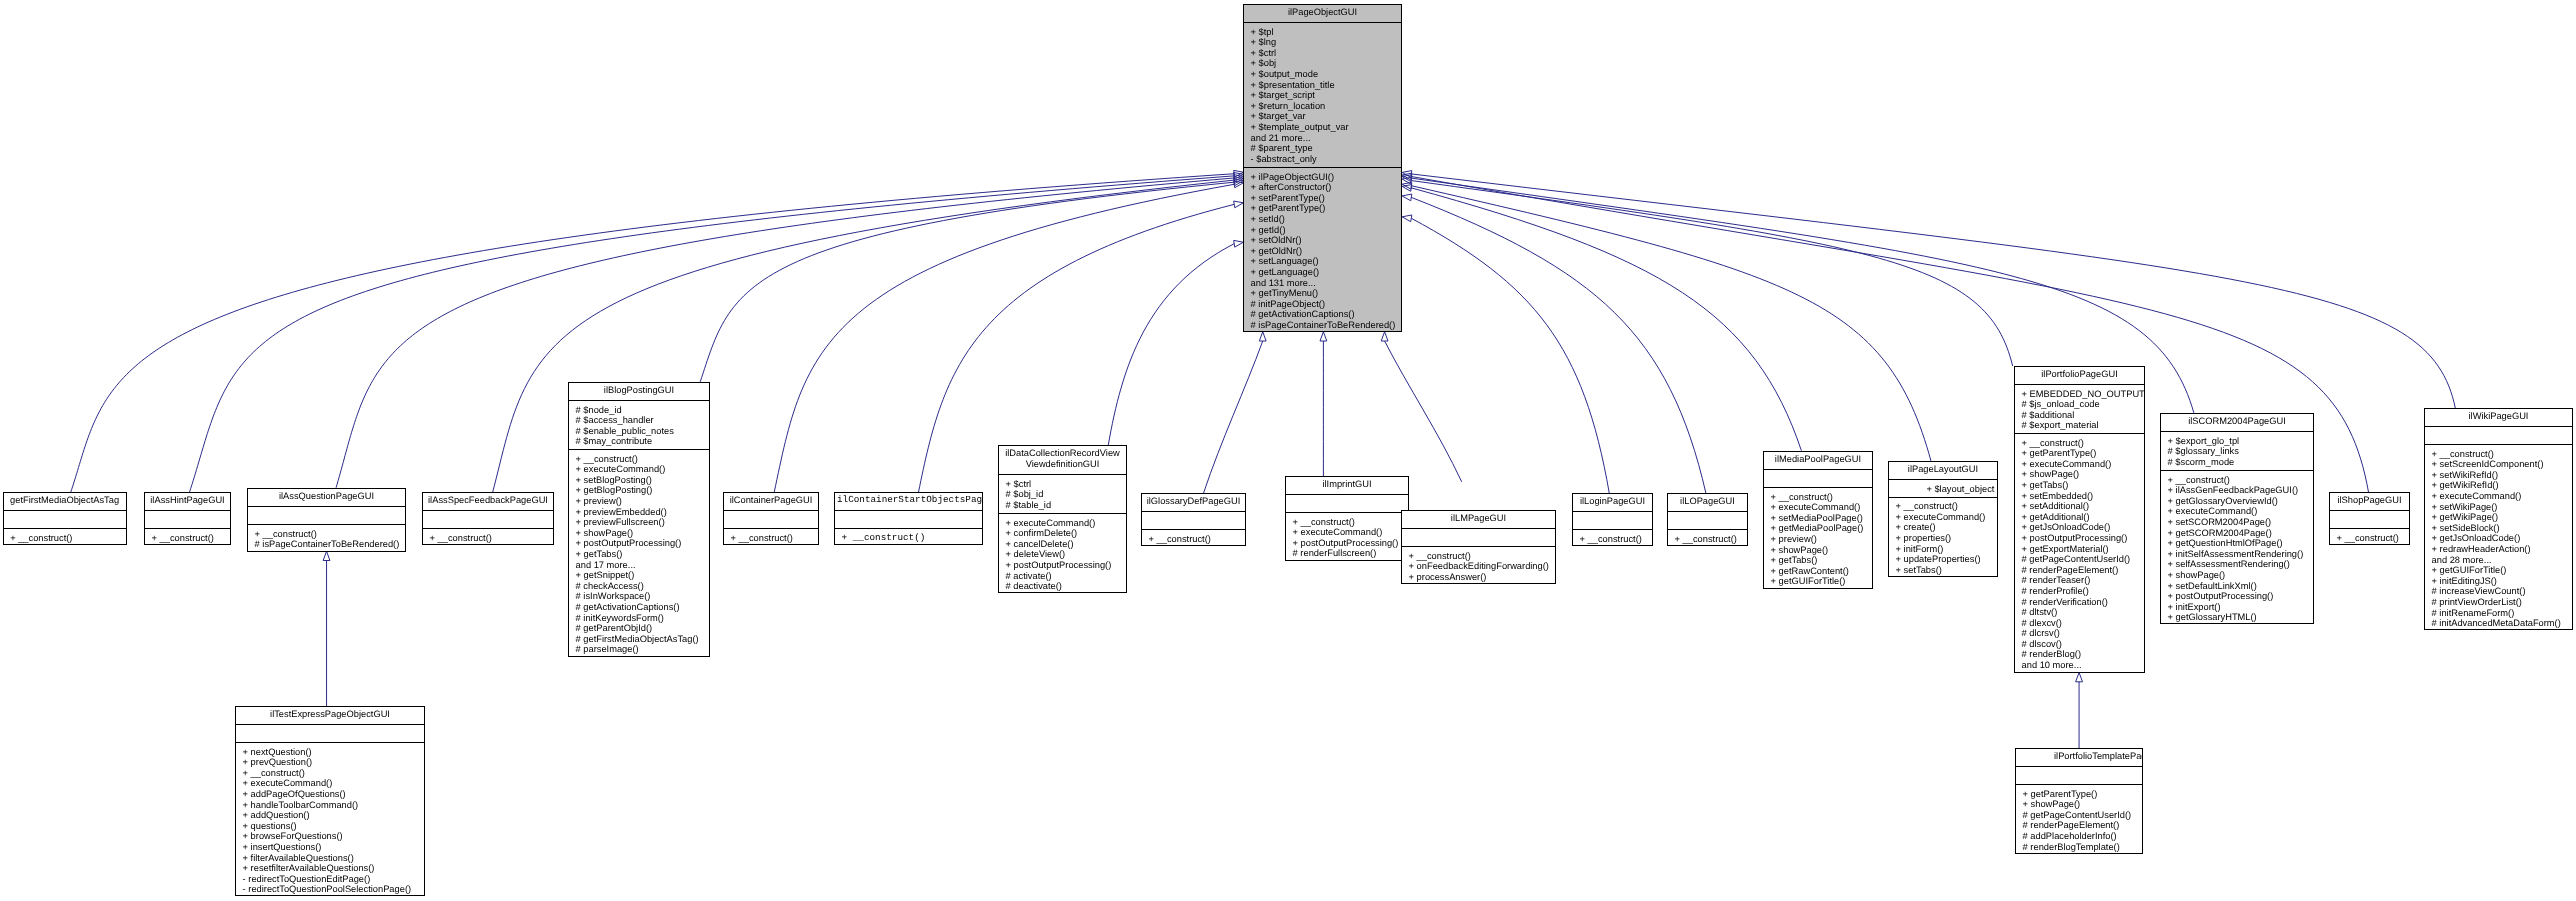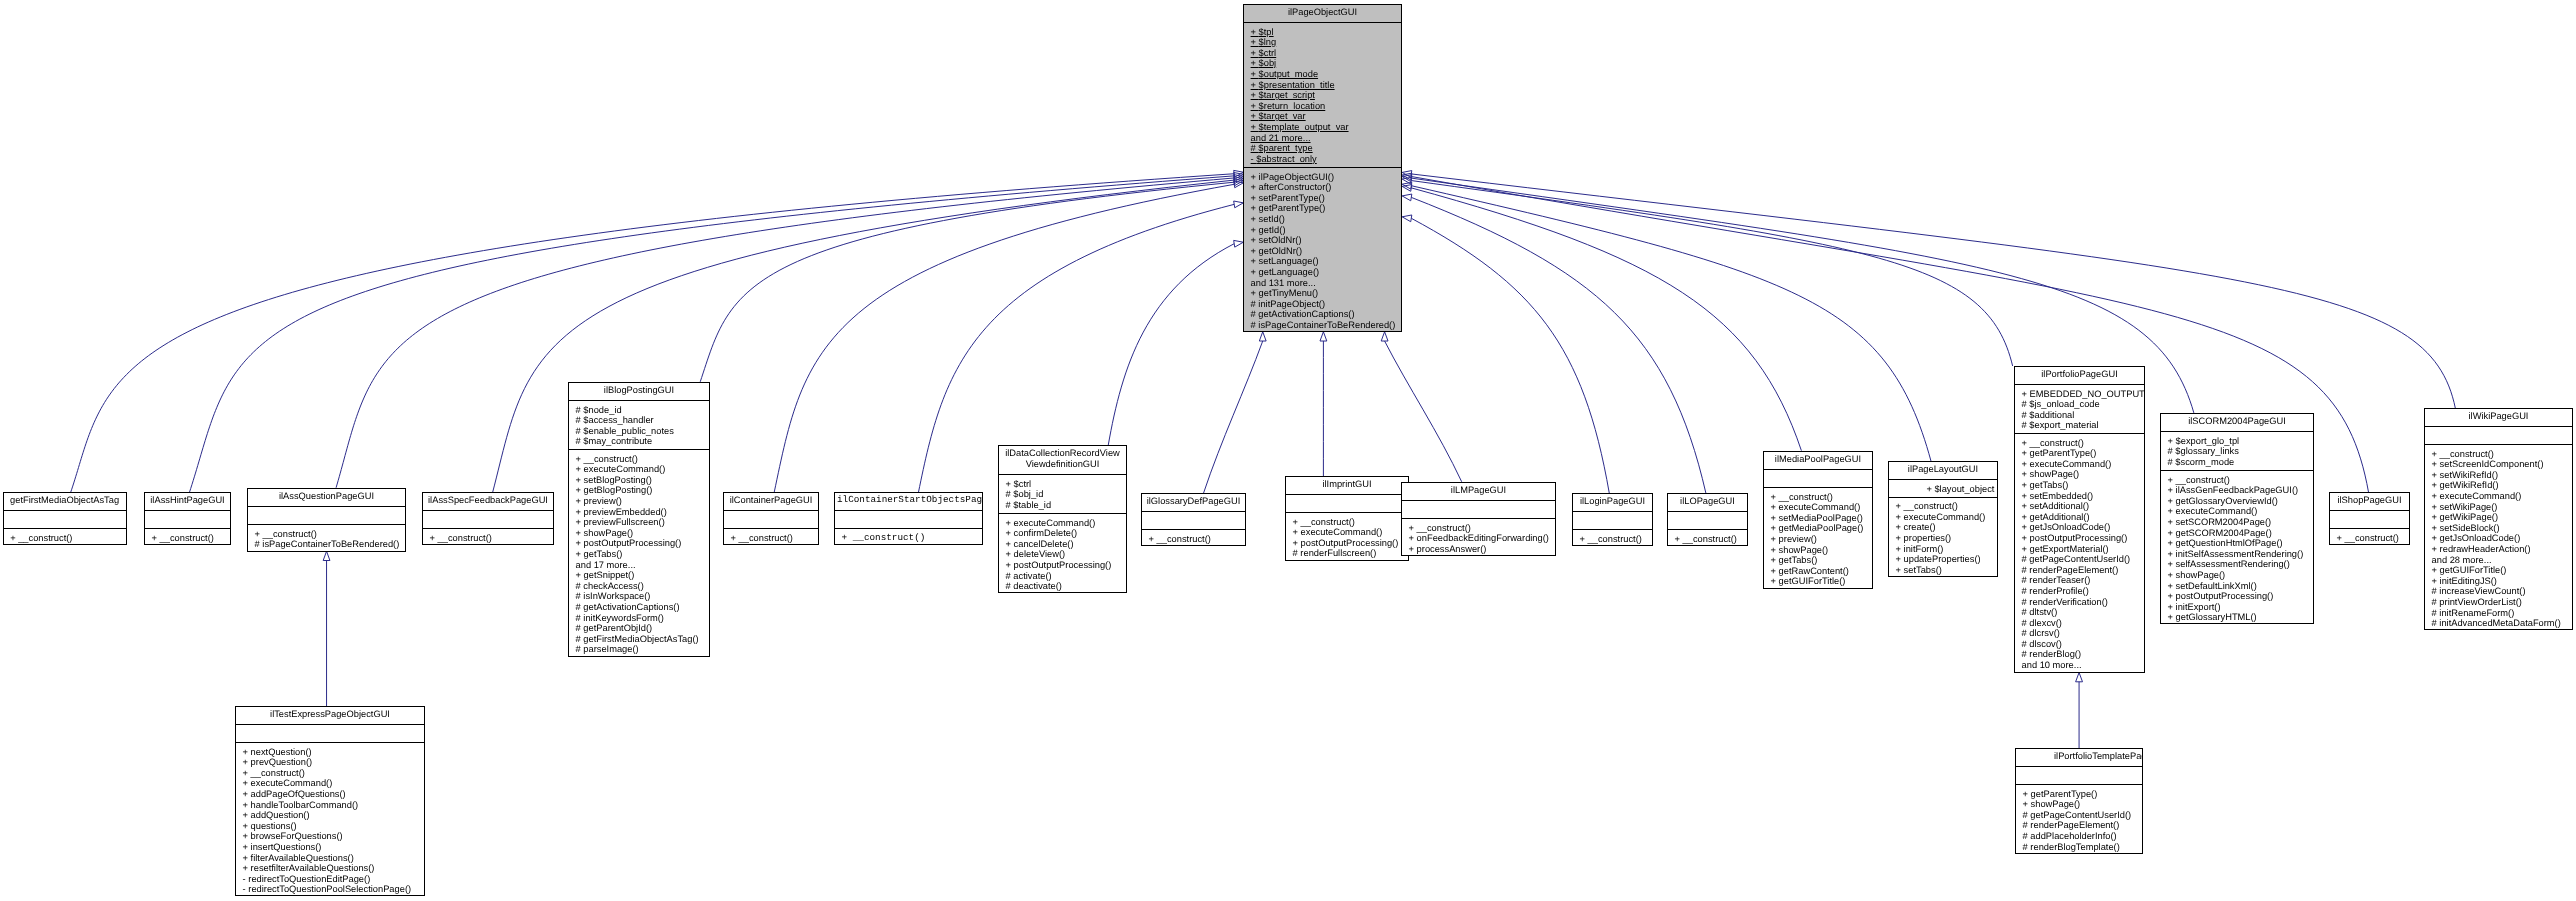--- a/index.html
+++ b/index.html
@@ -109,21 +109,21 @@
       <g>
         <path d="M3142.0,1131.0 L3142.0,1030.3" fill="none" stroke="#292989" stroke-width="1.5"></path>
         <polygon points="3142.0,1016.3 3136.8,1030.3 3147.2,1030.3" fill="none" stroke="#292989" stroke-width="1.5"></polygon>
       </g>
     </svg>
   <div id="class-layer">
       <div class="uml-class is-highlighted" style="left: 1243px; top: 4px; width: 159px; height: 328px;">
         <div class="uml-section uml-section-title" style="height: 17px;">
           <div class="uml-row">ilPageObjectGUI</div>
         </div>
-        <div class="uml-section uml-section-attributes" style="height: 145px; text-decoration: underline;">
+        <div class="uml-section uml-section-attributes" style="height: 145px;">
           <div class="uml-row"><span class="visibility">+&nbsp;</span><span>$tpl</span></div>
           <div class="uml-row"><span class="visibility">+&nbsp;</span><span>$lng</span></div>
           <div class="uml-row"><span class="visibility">+&nbsp;</span><span>$ctrl</span></div>
           <div class="uml-row"><span class="visibility">+&nbsp;</span><span>$obj</span></div>
           <div class="uml-row"><span class="visibility">+&nbsp;</span><span>$output_mode</span></div>
           <div class="uml-row"><span class="visibility">+&nbsp;</span><span>$presentation_title</span></div>
           <div class="uml-row"><span class="visibility">+&nbsp;</span><span>$target_script</span></div>
           <div class="uml-row"><span class="visibility">+&nbsp;</span><span>$return_location</span></div>
           <div class="uml-row"><span class="visibility">+&nbsp;</span><span>$target_var</span></div>
           <div class="uml-row"><span class="visibility">+&nbsp;</span><span>$template_output_var</span></div>
@@ -270,21 +270,21 @@
           <div class="uml-row">ilImprintGUI</div>
         </div>
         <div class="uml-section uml-section-attributes" style="height: 18px;"></div>
         <div class="uml-section uml-section-methods" style="height: 49px;">
           <div class="uml-row"><span class="visibility">+&nbsp;</span><span>__construct()</span></div>
           <div class="uml-row"><span class="visibility">+&nbsp;</span><span>executeCommand()</span></div>
           <div class="uml-row"><span class="visibility">+&nbsp;</span><span>postOutputProcessing()</span></div>
           <div class="uml-row"><span class="visibility">#&nbsp;</span><span>renderFullscreen()</span></div>
         </div>
       </div>
-      <div class="uml-class" style="left: 1401px; top: 482px; width: 155px; height: 74px;">
+      <div class="uml-class" style="left: 1401px; top: 510px; width: 155px; height: 74px;">
         <div class="uml-section uml-section-title" style="height: 17px;">
           <div class="uml-row">ilLMPageGUI</div>
         </div>
         <div class="uml-section uml-section-attributes" style="height: 18px;"></div>
         <div class="uml-section uml-section-methods" style="height: 39px;">
           <div class="uml-row"><span class="visibility">+&nbsp;</span><span>__construct()</span></div>
           <div class="uml-row"><span class="visibility">+&nbsp;</span><span>onFeedbackEditingForwarding()</span></div>
           <div class="uml-row"><span class="visibility">+&nbsp;</span><span>processAnswer()</span></div>
         </div>
       </div>

